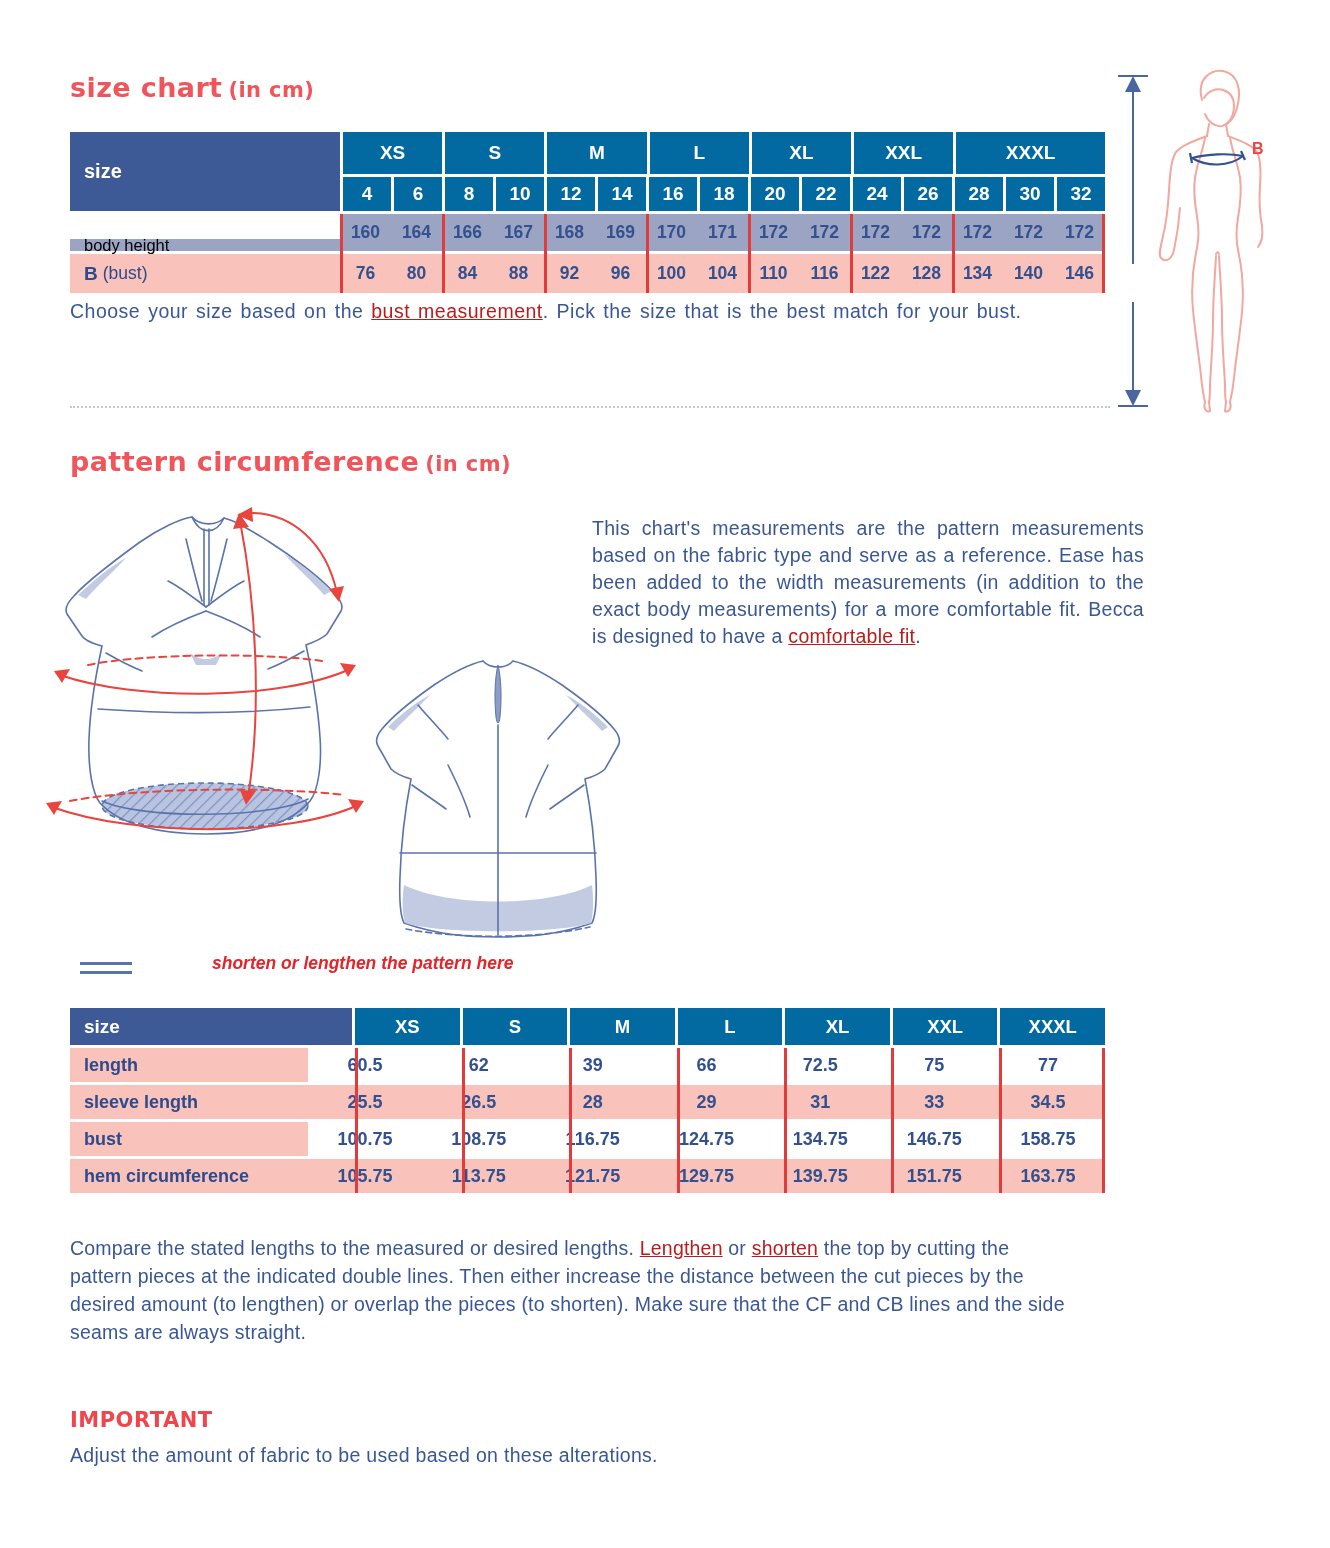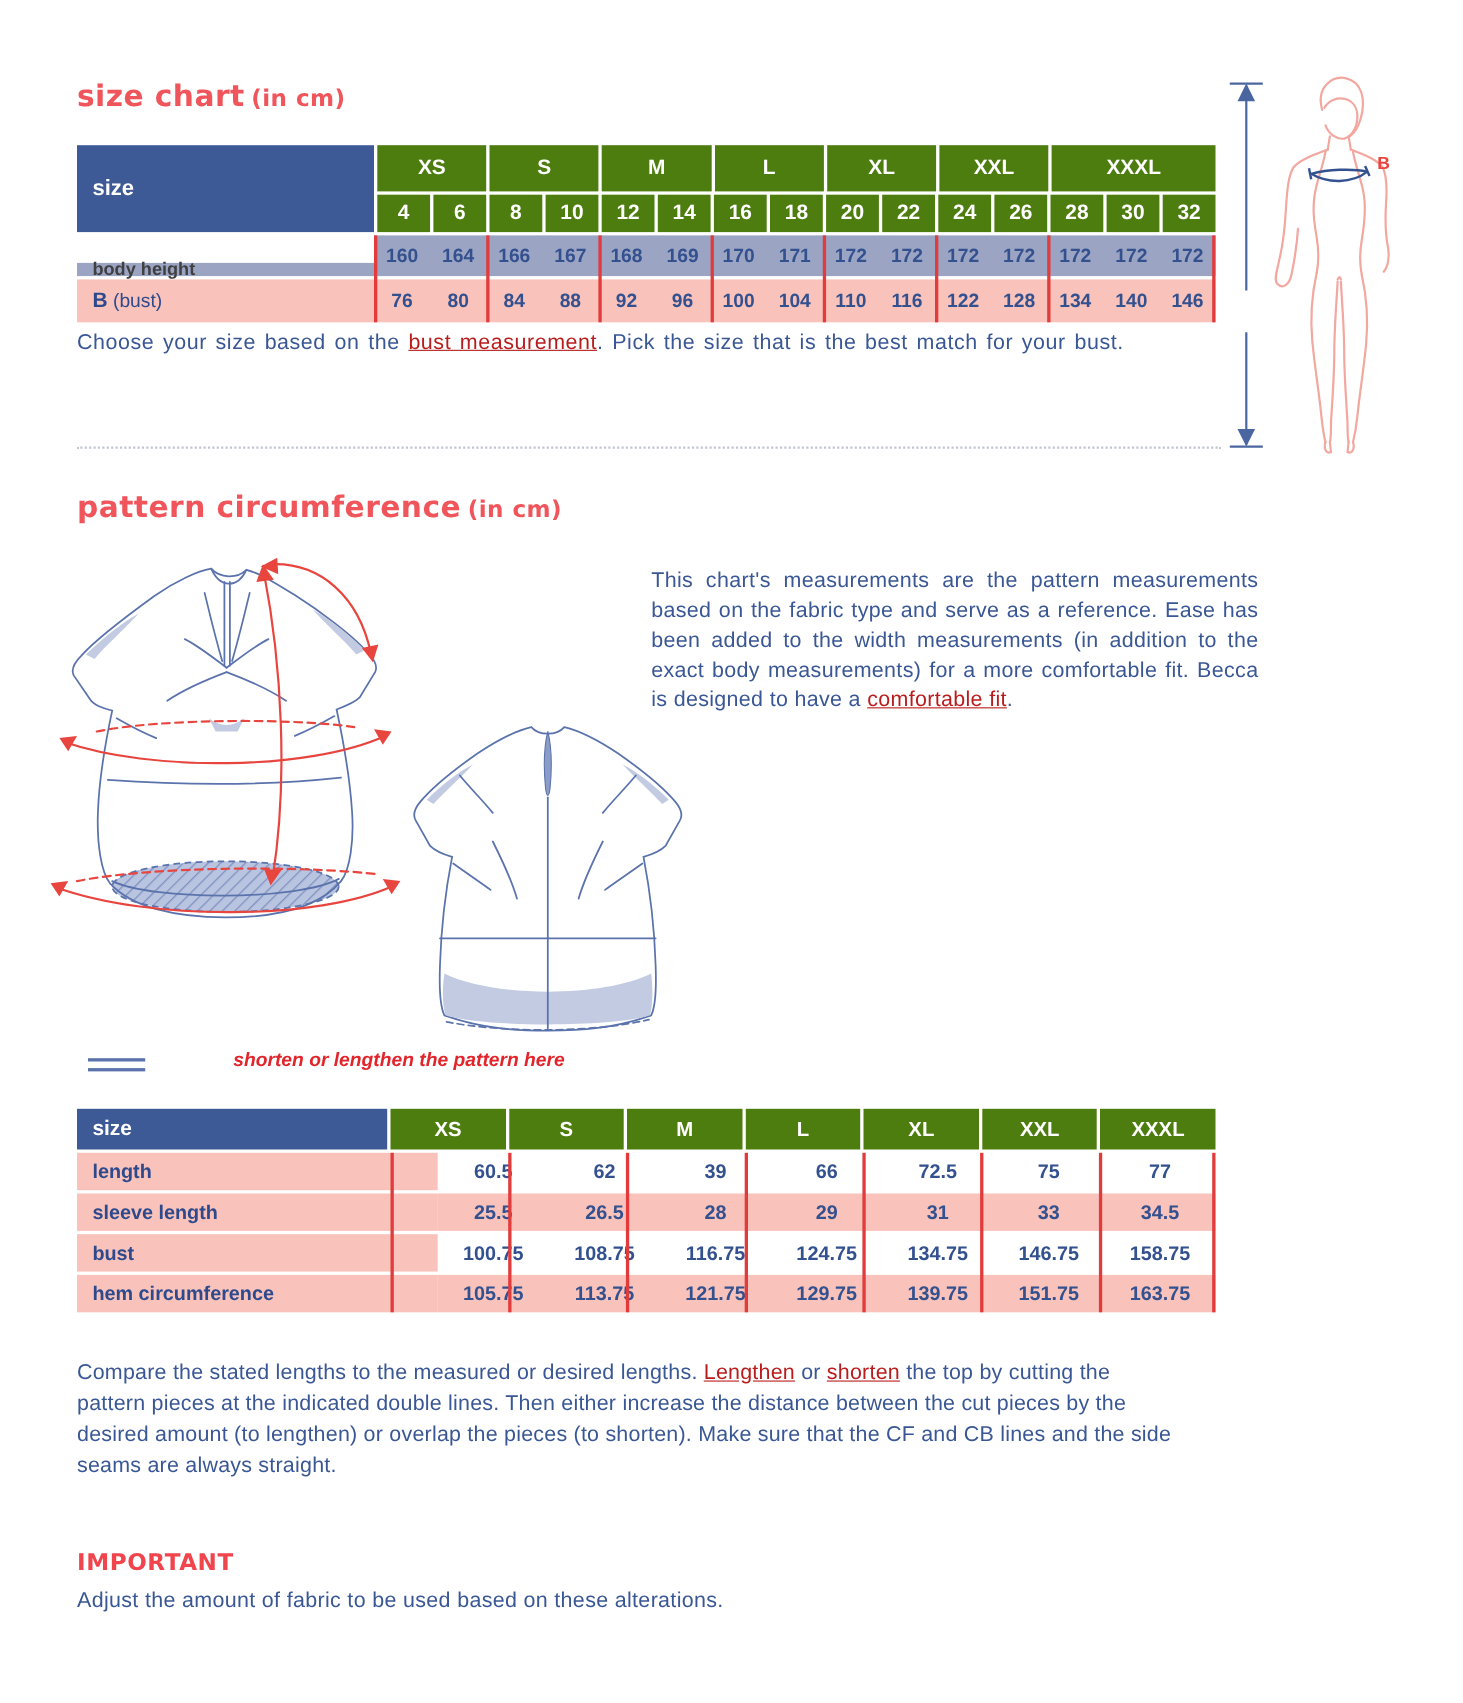--- a/index.html
+++ b/index.html
@@ -15,34 +15,34 @@
   .h-red .small { font-size:21px; font-weight:bold; }
   
   .t1 { position:absolute; left:70px; top:132px; width:1035px; }
   .t1-header { display:flex; }
   .t1-corner { width:270px; height:79px; background:#3e5a96; color:#fff; font-weight:bold;
                font-size:20px; display:flex; align-items:center; padding-left:14px; margin-right:3px; }
   .t1-right { width:762px; flex:1; display:flex; flex-direction:column; gap:3px; }
   .t1-groups, .t1-nums { display:flex; gap:3px; }
   .t1-groups { height:42px; }
   .t1-nums { height:34px; }
-  .hcell { background:#4d7c0f; color:#fff; font-weight:bold; font-size:19px;
+  .hcell { background:#0369a1; color:#fff; font-weight:bold; font-size:19px;
            display:flex; align-items:center; justify-content:center; }
   .g2 { flex:2; } .g3 { flex:3; }
   .ncell { flex:1; }
   .t1-body { position:relative; margin-top:3px; }
   .t1-row { display:flex; }
   .t1-row + .t1-row { margin-top:3px; }
   .t1-label { width:270px; display:flex; align-items:center; padding-left:14px; }
   .t1-vals { flex:1; display:flex; }
   .t1-vals .v { flex:1; display:flex; align-items:center; justify-content:center;
                 font-weight:bold; font-size:17.5px; color:#33508f; }
   .row-bh  { height:37px; }
   .row-bh .t1-label, .row-bh .t1-vals { background:#9ba4c3; }
-  .row-bh .t1-label { font-size:16.5px; color:#404040; font-weight:bold;margin-top:25px; }
+  .row-bh .t1-label { font-size:16.5px; color:#000000; font-weight:normal;margin-top:25px; }
   .row-bust { height:39px; }
   .row-bust .t1-label, .row-bust .t1-vals { background:#f9c3bb; }
   .row-bust .t1-label { font-size:17.5px; color:#2e4a8c; }
   .row-bust .t1-label b { font-size:19px; margin-right:5px; }
   .redline { position:absolute; top:0; bottom:0; width:3px; background:#e23b3b; }
   
   .figure { position:absolute; left:1112px; top:64px; }
   
   .note { position:absolute; left:70px; top:300px; width:1070px; font-size:19.5px;
           letter-spacing:.5px; word-spacing:2px; color:#3a5795; }
@@ -60,21 +60,21 @@
   .legend-label { font-size:17.5px; font-style:italic; font-weight:bold; color:#e2242b; }
   
   .t2 { position:absolute; left:70px; top:1008px; width:1035px; }
   .t2-header { display:flex; gap:3px; height:37px; }
   .t2-corner { width:282px; background:#3e5a96; color:#fff; font-weight:bold; font-size:19px;
                display:flex; align-items:center; padding-left:14px; }
   .t2-header .hcell { flex:1; font-size:18.5px; }
   .t2-body { position:relative; margin-top:3px; }
   .t2-row { display:flex; height:34px; }
   .t2-row + .t2-row { margin-top:3px; }
-  .t2-label { width:328px; background:#f9c3bb; display:flex; align-items:center; padding-left:14px;
+  .t2-label { width:238px; background:#f9c3bb; display:flex; align-items:center; padding-left:14px;
               font-weight:bold; font-size:18px; color:#2e4a8c; }
   .t2-vals { flex:1; display:flex; }
   .t2-vals .v { flex:1; display:flex; align-items:center; justify-content:center;
                 font-weight:bold; font-size:18px; color:#33508f; }
   .t2-row.alt-white .t2-vals { background:#ffffff; }
   .t2-row.alt-pink  .t2-vals { background:#f9c3bb; }
   
   .compare { position:absolute; left:70px; top:1234px; width:1000px; font-size:19.5px;
              line-height:28px; letter-spacing:.2px; color:#3a5795; }
   .important-h { position:absolute; left:70px; top:1408px; color:#f0454c; font-weight:bold;

